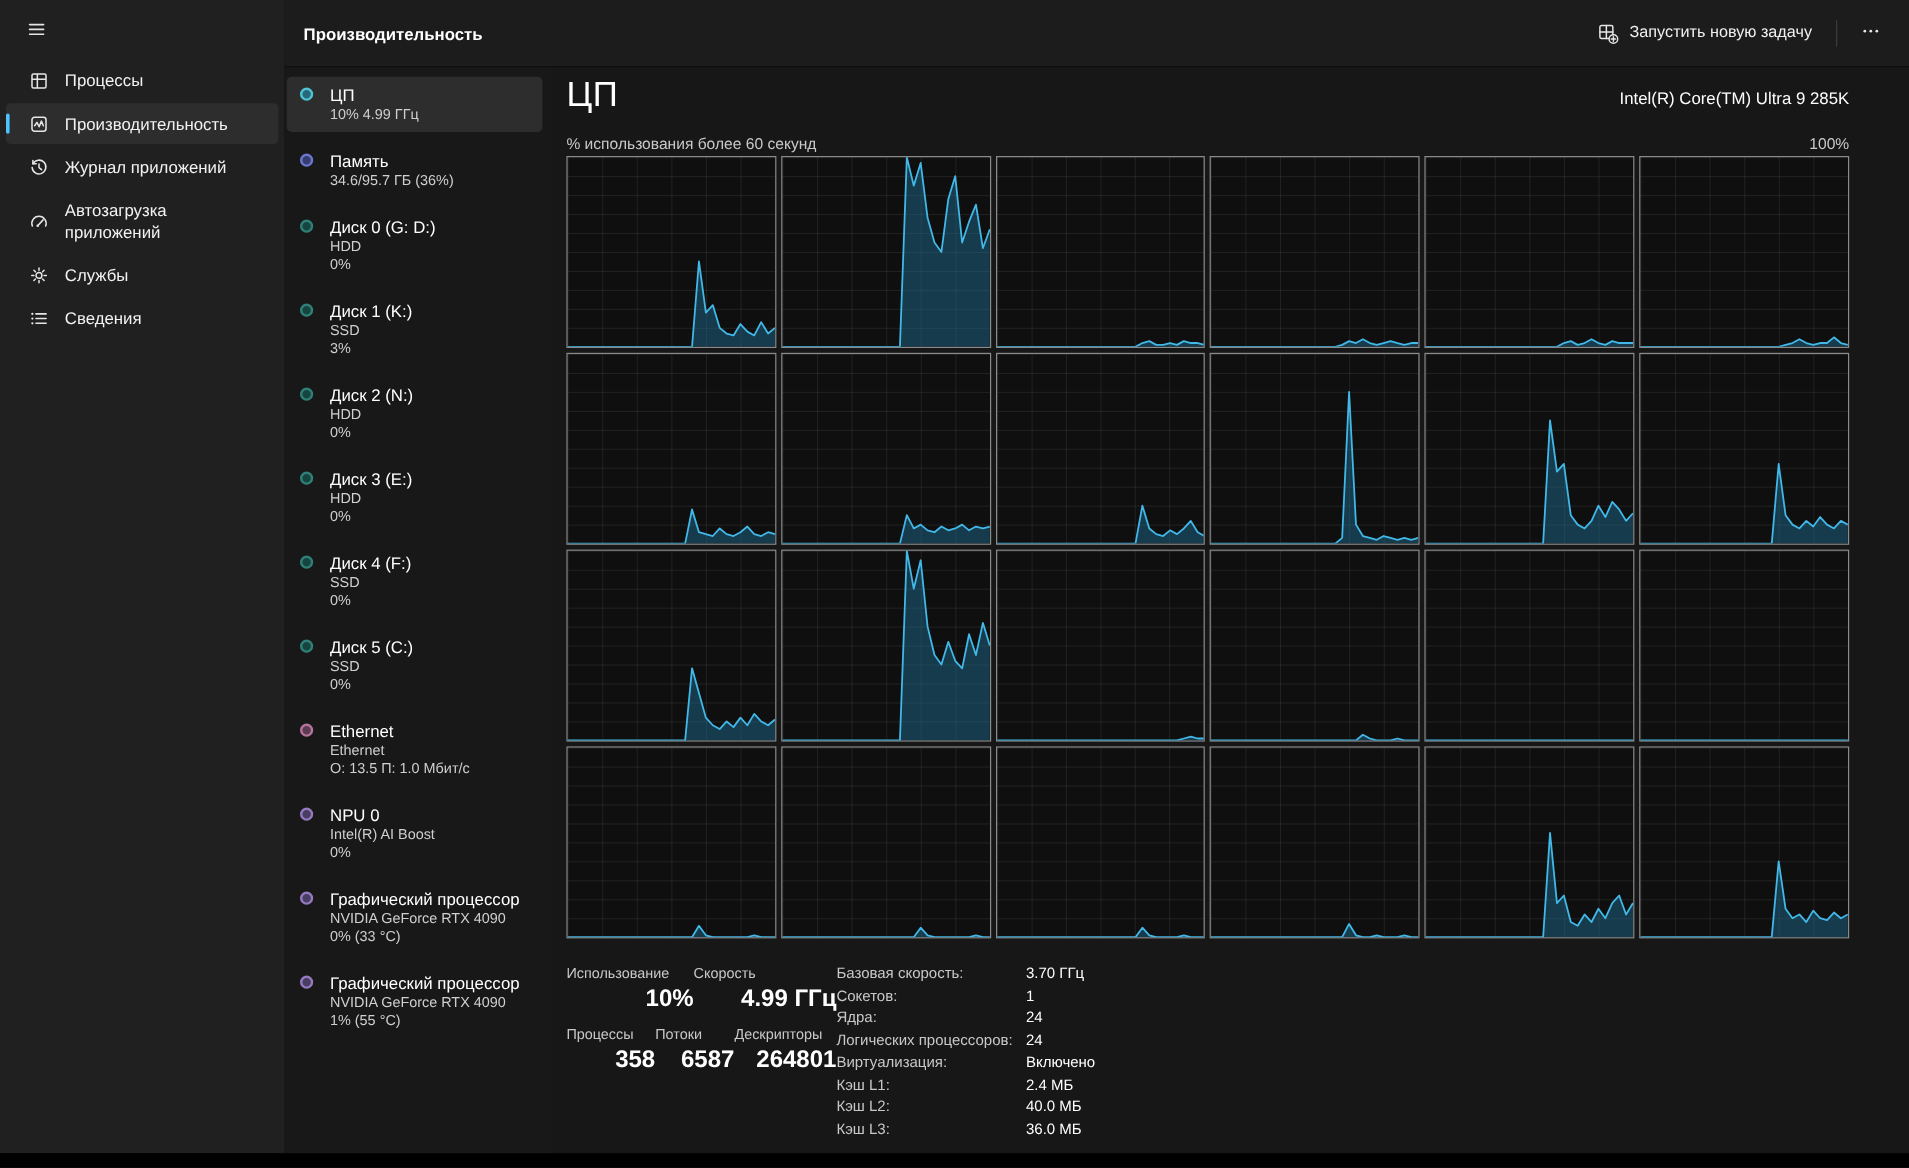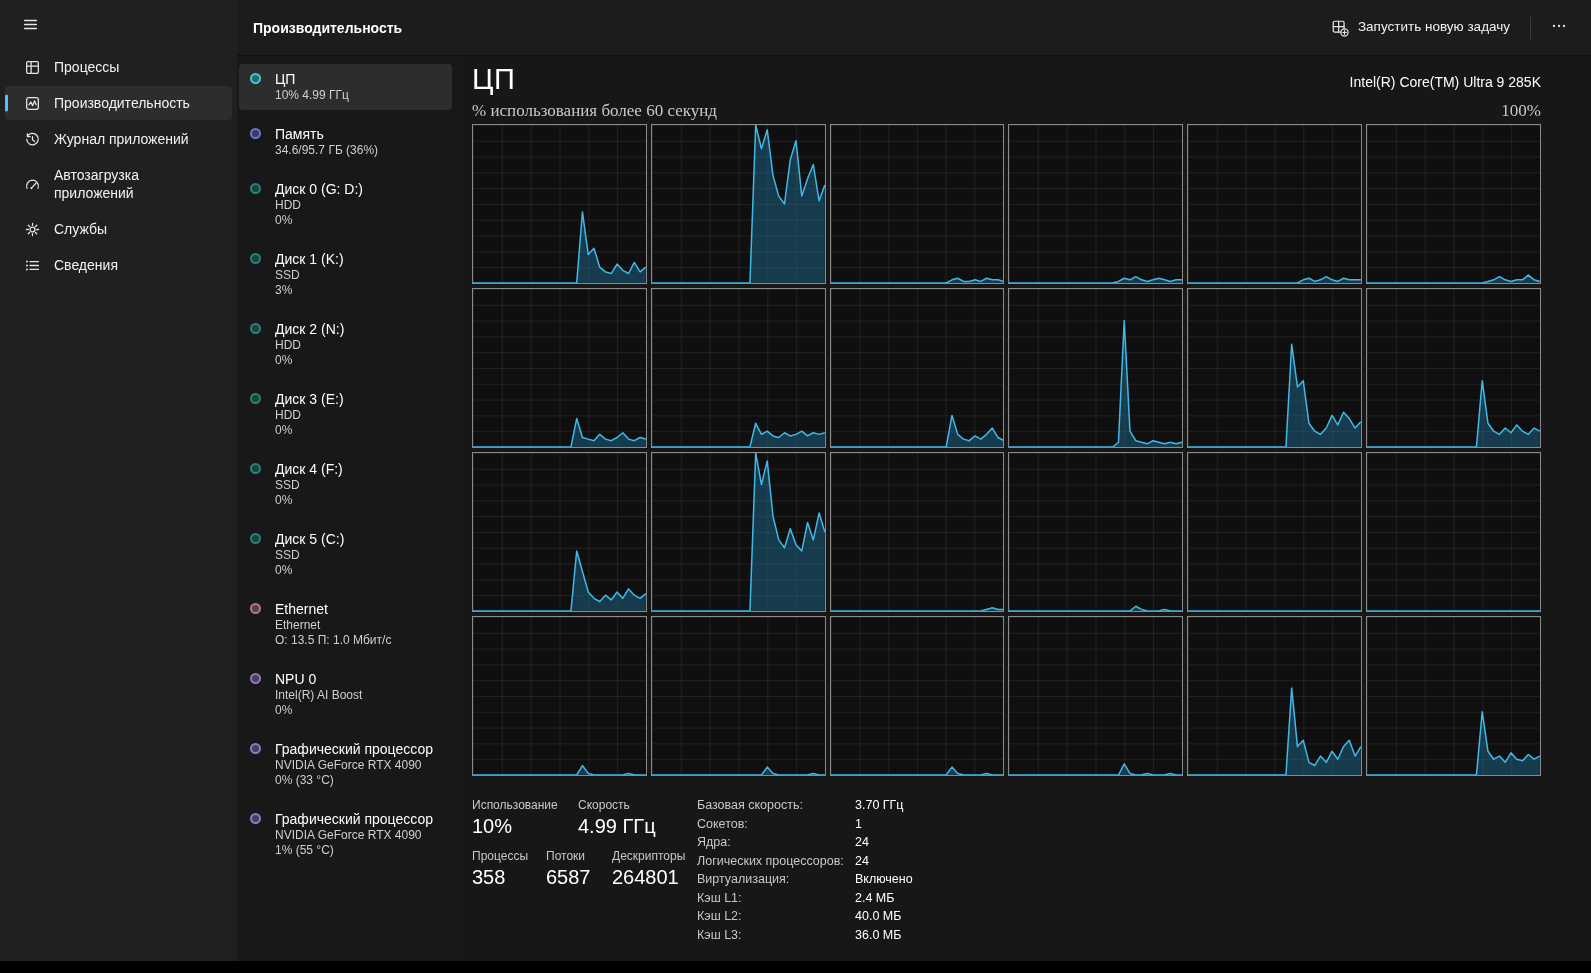--- a/index.html
+++ b/index.html
@@ -37,35 +37,35 @@
   .perf-item{position:relative;margin:0 2px 9px 2px;padding:7px 6px 7px 36px;border-radius:4px;cursor:pointer;}
   .perf-item.selected{background:#2d2d2d;}
   .perf-ring{position:absolute;left:11px;top:9px;width:11px;height:11px;border-radius:50%;border:2.5px solid;}
   .perf-title{font-size:14px;line-height:17px;color:#fff;white-space:nowrap;overflow:hidden;}
   .perf-sub{font-size:12px;line-height:15px;color:#cfcfcf;white-space:nowrap;overflow:hidden;}
   
   .main{position:absolute;left:460px;right:0;top:57px;bottom:12px;background:#171717;padding:6px 50px 0 12px;}
   .main-title-row{display:flex;justify-content:space-between;align-items:flex-end;}
   .main-title{font-size:29px;font-weight:300;margin:0;line-height:1.15;letter-spacing:.5px;}
   .main-subtitle{font-size:14px;color:#fefefe;padding-bottom:6px;}
-  .chart-caption-row{display:flex;justify-content:space-between;align-items:baseline;font-size:17px;color:#c9c9c9;margin:5px 0 3px 0;font-family:Liberation Serif, serif;}
+  .chart-caption-row{display:flex;justify-content:space-between;align-items:baseline;font-size:13px;color:#c9c9c9;margin:16px 0 3px 0;}
   .chart-grid{display:grid;grid-template-columns:repeat(6,1fr);grid-auto-rows:1fr;gap:4px;height:652px;}
   .chart-cell{
     position:relative;border:1px solid #8a8a8a;background-color:#0f0f0f;
     background-image:
       linear-gradient(to right, rgba(255,255,255,0.075) 1px, transparent 1px),
       linear-gradient(to bottom, rgba(255,255,255,0.075) 1px, transparent 1px);
     background-size:16.667% 10%;
   }
   .chart-cell svg{position:absolute;left:0;top:0;width:100%;height:100%;display:block;}
   
   .stats{display:flex;margin-top:22px;}
   .stats-left{width:225px;flex:none;}
   .stat-label{font-size:12px;color:#c8c8c8;line-height:15px;}
-  .stat-value{font-size:20px;font-weight:400;color:#fff;line-height:26px;}
+  .stat-value{font-size:20px;font-weight:700;color:#fff;line-height:26px;text-align:right;}
   .lrow1{display:grid;grid-template-columns:106px 1fr;}
   .lrow2{display:grid;grid-template-columns:74px 66px 1fr;margin-top:10px;}
   .lrow3{margin-top:10px;}
   .stats-right{display:grid;grid-template-columns:158px auto;row-gap:4.5px;font-size:12.5px;align-content:start;margin-left:0;}
   .stats-right .rlabel{color:#c8c8c8;}
   .stats-right .rvalue{color:#fff;}
   .bottom-strip{position:absolute;left:0;right:0;bottom:0;height:12px;background:#000;z-index:9;}
 </style>
 </head>
 <body>

